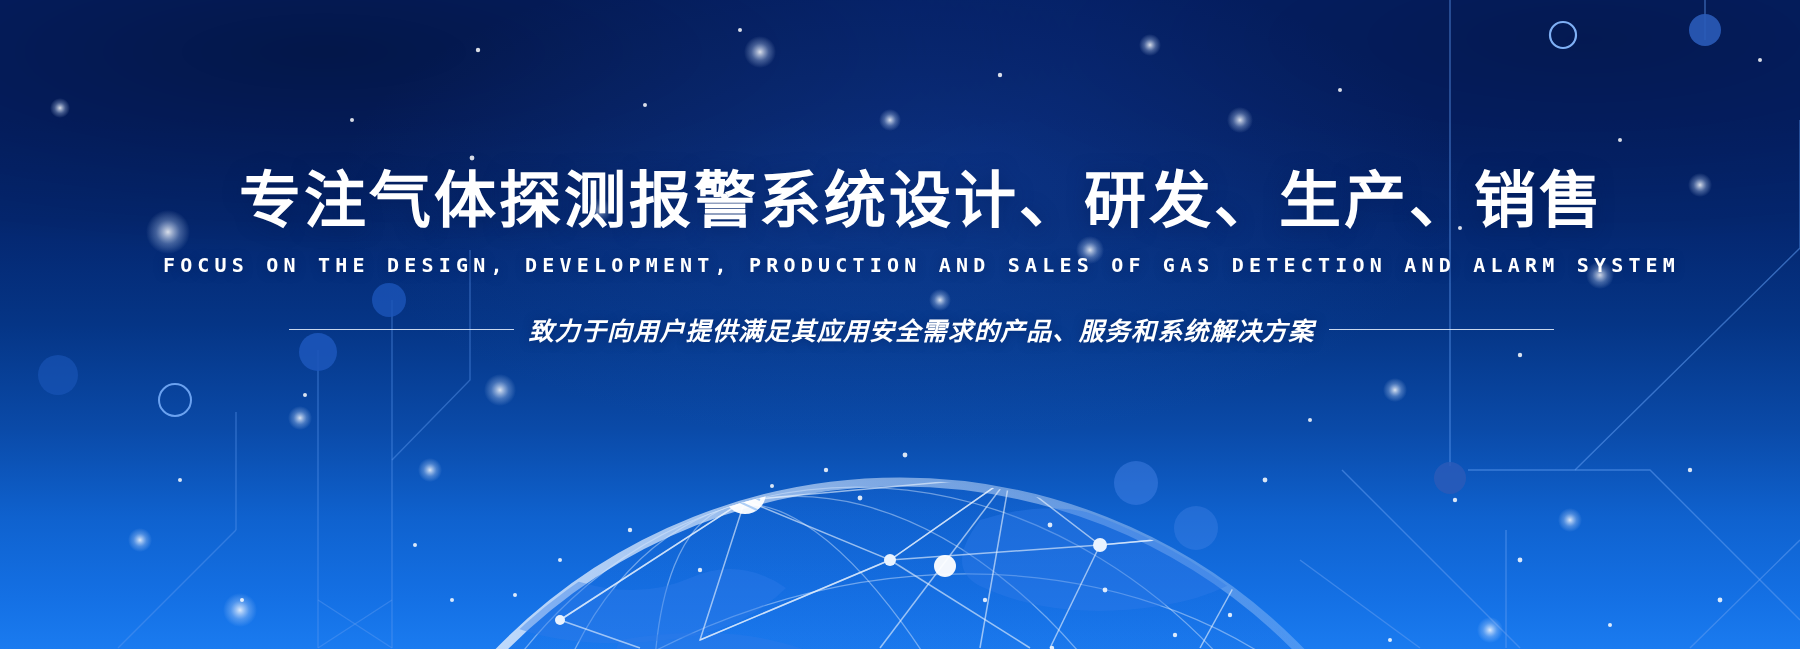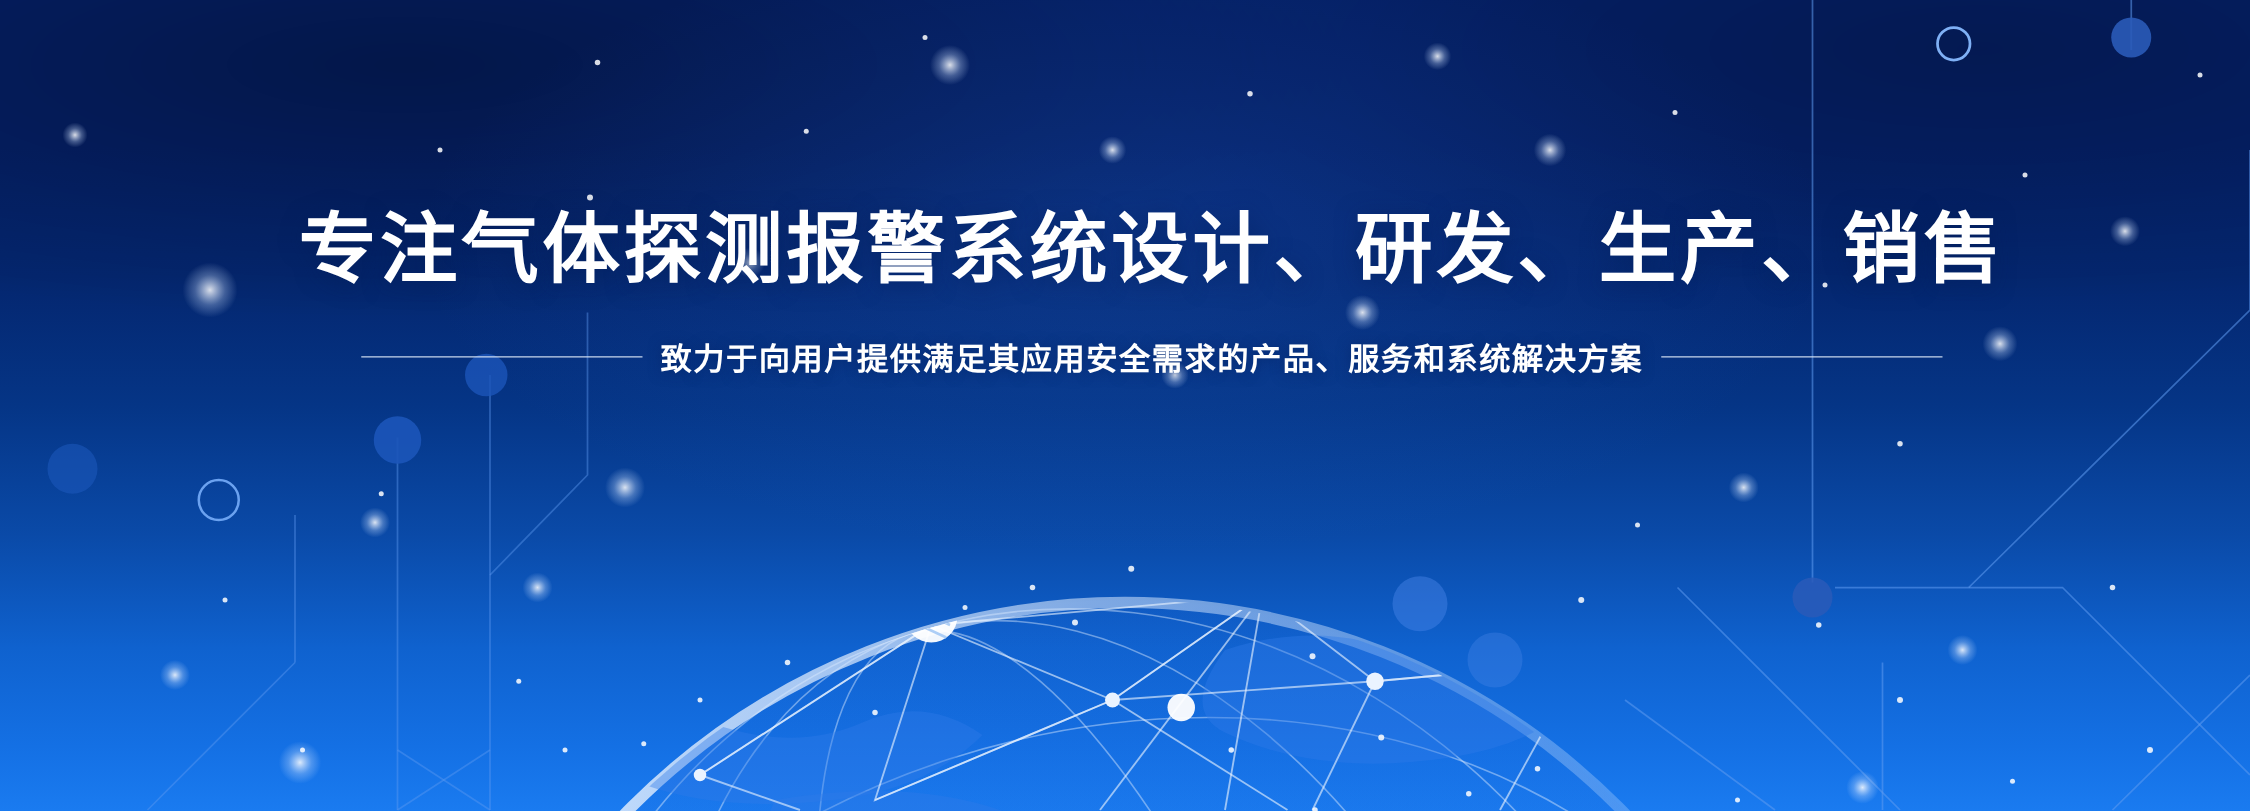--- a/index.html
+++ b/index.html
@@ -74,20 +74,21 @@
     white-space: nowrap;
     text-shadow: 0 1px 10px rgba(0, 30, 90, 0.5);
   }
   #tagline-row {
     margin-top: 34px;
     display: flex;
     align-items: center;
     justify-content: center;
     gap: 14px;
     white-space: nowrap;
+    font-style: italic;
   }
   .rule {
     display: block;
     height: 1px;
     width: 225px;
     background: rgba(235, 243, 255, 0.85);
   }
   #tagline {
     color: #ffffff;
     font-size: 25px;
@@ -297,20 +298,21 @@
         <circle cx="1460" cy="228" r="2"></circle>
     </g>
   </svg>
 
   <div class="layer" id="vignette"></div>
   <div class="layer" id="glow-top"></div>
 
   <div id="copy">
     <h1 id="headline">专注气体探测报警系统设计、研发、生产、销售</h1>
 
+    <div id="subhead">FOCUS ON THE DESIGN, DEVELOPMENT, PRODUCTION AND SALES OF GAS DETECTION AND ALARM SYSTEM</div>
 
     <div id="tagline-row">
       <span class="rule"></span>
       <span id="tagline">致力于向用户提供满足其应用安全需求的产品、服务和系统解决方案</span>
       <span class="rule"></span>
     </div>
   </div>
 
 </div>
 

